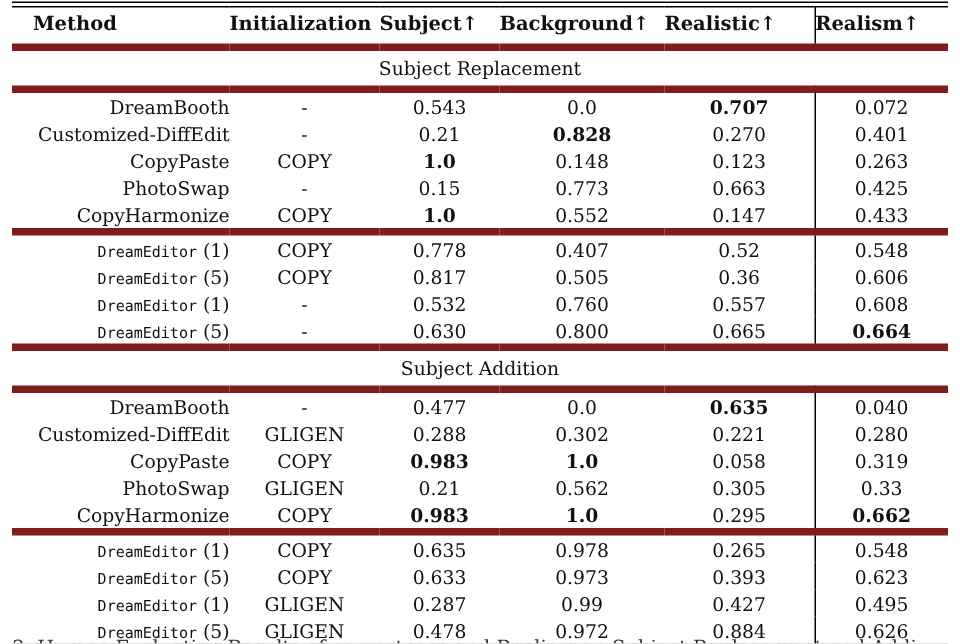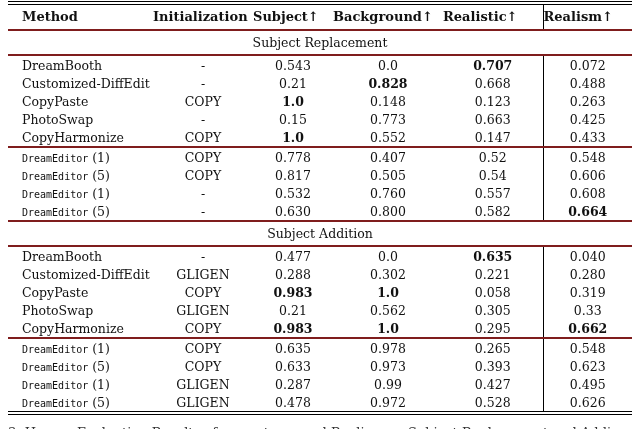--- a/index.html
+++ b/index.html
@@ -16,35 +16,35 @@
   .rule-gap-below{margin-bottom:2px;}
   .rule-gap-above{margin-top:2px;}
   table.results{
     border-collapse:collapse;
     width:100%;
     border-top:1px solid #000000;
     border-bottom:1px solid #000000;
     table-layout:fixed;
   }
   thead{border-bottom:1px solid #000000;}
-  tbody{border-top:2px solid #7f1d1d;}
+  tbody{border-top:5px solid #7f1d1d;}
   thead th{
     font-weight:bold;
     font-size:13px;
     padding:4px 0 5px 0;
     text-align:left;
     white-space:nowrap;
   }
   th.col-method{text-align:left;padding-left:14px;}
   td{
     font-size:12.5px;
     padding:1.5px 0;
     white-space:nowrap;
   }
-  td.col-method{text-align:left;padding-left:14px;}
+  td.col-method{text-align:right;padding-left:14px;}
   .col-center{text-align:center;}
   .col-overall{border-left:1px solid #000000;}
   .bold{font-weight:bold;}
   .mono{font-family:"DejaVu Sans Mono", monospace;font-size:10px;}
   .section-title-cell{
     text-align:center;
     font-size:12.5px;
     padding:4px 0;
   }
   .caption-clip{
@@ -99,22 +99,22 @@
             <td class="col-center">0.543</td>
             <td class="col-center">0.0</td>
             <td class="col-center bold">0.707</td>
             <td class="col-center col-overall">0.072</td>
           </tr>
           <tr>
             <td class="col-method"><span>Customized-DiffEdit</span></td>
             <td class="col-center">-</td>
             <td class="col-center">0.21</td>
             <td class="col-center bold">0.828</td>
-            <td class="col-center">0.668</td>
-            <td class="col-center col-overall">0.488</td>
+            <td class="col-center">0.270</td>
+            <td class="col-center col-overall">0.401</td>
           </tr>
           <tr>
             <td class="col-method"><span>CopyPaste</span></td>
             <td class="col-center">COPY</td>
             <td class="col-center bold">1.0</td>
             <td class="col-center">0.148</td>
             <td class="col-center">0.123</td>
             <td class="col-center col-overall">0.263</td>
           </tr>
           <tr>
@@ -141,37 +141,37 @@
             <td class="col-center">0.778</td>
             <td class="col-center">0.407</td>
             <td class="col-center">0.52</td>
             <td class="col-center col-overall">0.548</td>
           </tr>
           <tr>
             <td class="col-method"><span class="mono">DreamEditor</span><span> (5)</span></td>
             <td class="col-center">COPY</td>
             <td class="col-center">0.817</td>
             <td class="col-center">0.505</td>
-            <td class="col-center">0.54</td>
+            <td class="col-center">0.36</td>
             <td class="col-center col-overall">0.606</td>
           </tr>
           <tr>
             <td class="col-method"><span class="mono">DreamEditor</span><span> (1)</span></td>
             <td class="col-center">-</td>
             <td class="col-center">0.532</td>
             <td class="col-center">0.760</td>
             <td class="col-center">0.557</td>
             <td class="col-center col-overall">0.608</td>
           </tr>
           <tr>
             <td class="col-method"><span class="mono">DreamEditor</span><span> (5)</span></td>
             <td class="col-center">-</td>
             <td class="col-center">0.630</td>
             <td class="col-center">0.800</td>
-            <td class="col-center">0.582</td>
+            <td class="col-center">0.665</td>
             <td class="col-center col-overall bold">0.664</td>
           </tr>
         </tbody>
         <tbody>
           <tr>
             <td colspan="6" class="section-title-cell">Subject Addition</td>
           </tr>
         </tbody>
         <tbody>
           <tr>
@@ -238,21 +238,21 @@
             <td class="col-center">0.287</td>
             <td class="col-center">0.99</td>
             <td class="col-center">0.427</td>
             <td class="col-center col-overall">0.495</td>
           </tr>
           <tr>
             <td class="col-method"><span class="mono">DreamEditor</span><span> (5)</span></td>
             <td class="col-center">GLIGEN</td>
             <td class="col-center">0.478</td>
             <td class="col-center">0.972</td>
-            <td class="col-center">0.528</td>
+            <td class="col-center">0.884</td>
             <td class="col-center col-overall">0.626</td>
           </tr>
         </tbody>
       </table>
     <div class="rule-line rule-gap-above"></div>
   </div>
 
   <div class="caption-clip">
     <span class="caption-text">3: Human Evaluation Results of correctness and Realism on Subject Replacement and Addi</span>
   </div>

